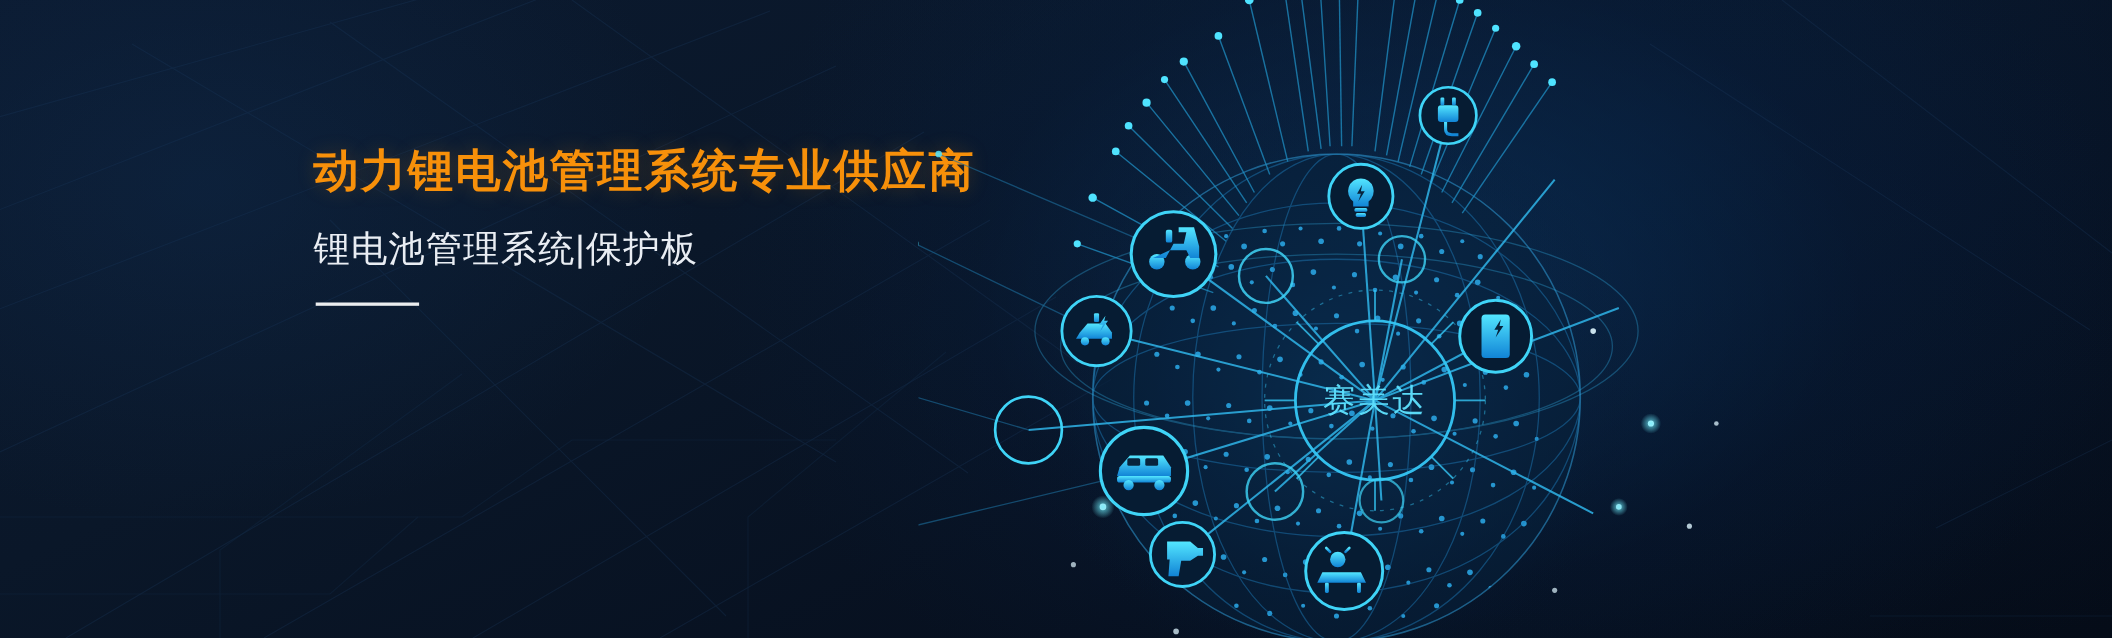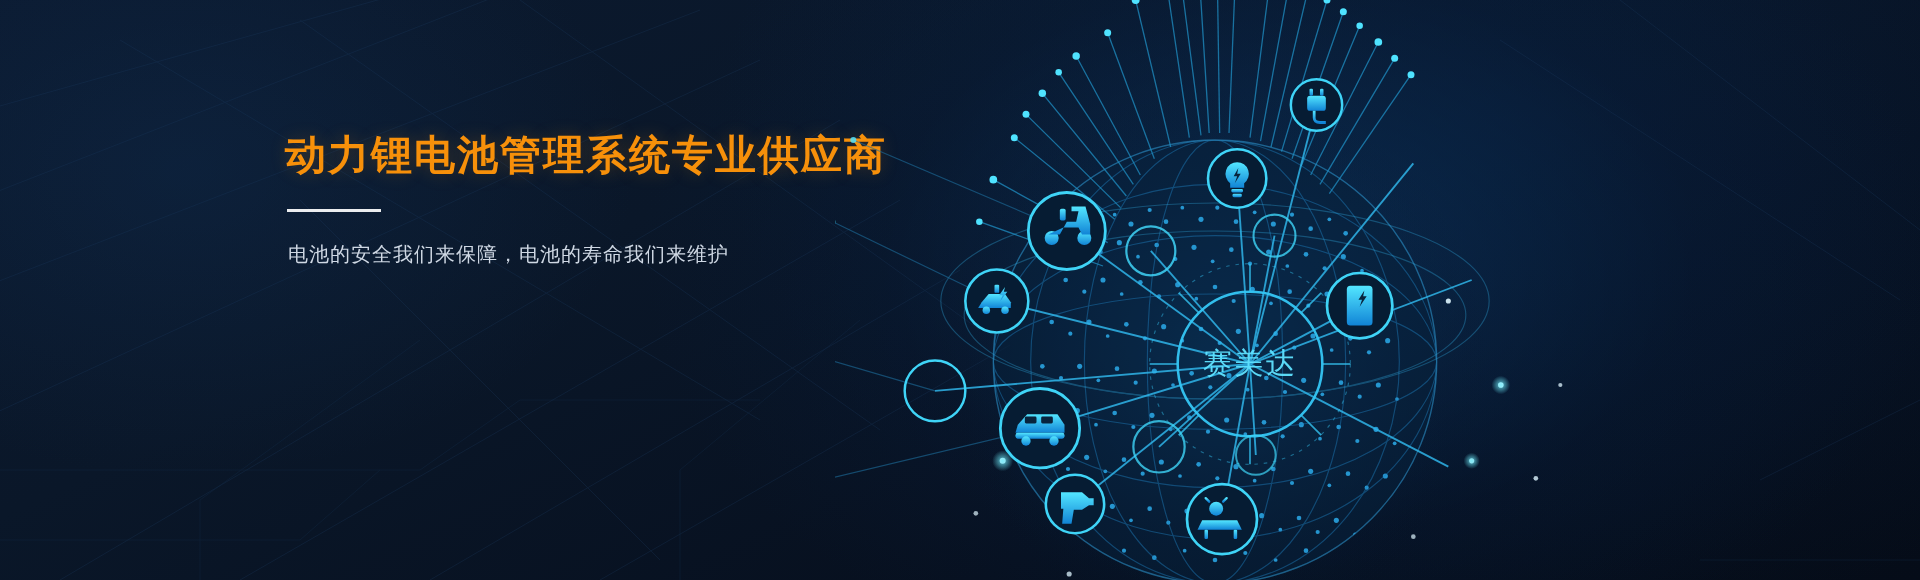--- a/index.html
+++ b/index.html
@@ -83,22 +83,22 @@
       <path d="M0 540 L300 540 L380 470"></path>
       <path d="M200 580 L200 500 L420 340"></path>
       <path d="M680 580 L680 470 L860 320"></path>
       <path d="M1700 560 L1920 560"></path>
     </g>
   </svg>
   <div class="bg-glow-left"></div>
 
   <div class="text-block">
     <div class="headline">动力锂电池管理系统专业供应商</div>
+    <div class="subhead">锂电池管理系统|保护板</div>
     <div class="divider"></div>
-    <div class="tagline">电池的安全我们来保障，电池的寿命我们来维护</div>
   </div>
 
   <div class="globe-wrap">
     <svg class="globe-svg" viewBox="0 0 600 600" preserveAspectRatio="xMidYMid meet">
       <defs>
         <radialGradient id="globeGlow" cx="50%" cy="50%" r="50%">
           <stop offset="0%" stop-color="#0e4d82" stop-opacity="0.55"></stop>
           <stop offset="55%" stop-color="#0a2f56" stop-opacity="0.30"></stop>
           <stop offset="100%" stop-color="#061527" stop-opacity="0"></stop>
         </radialGradient>

